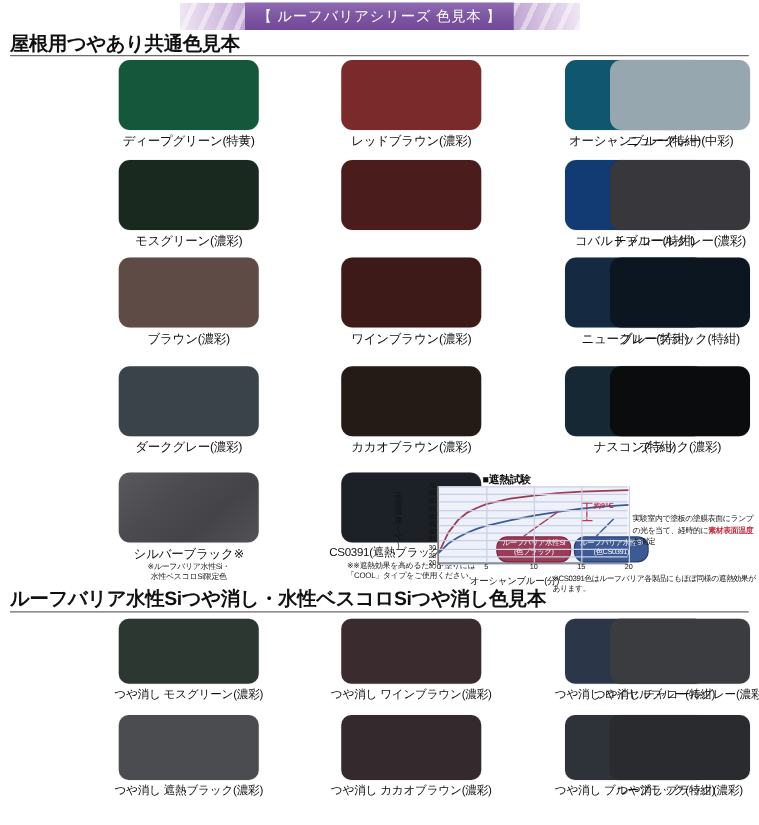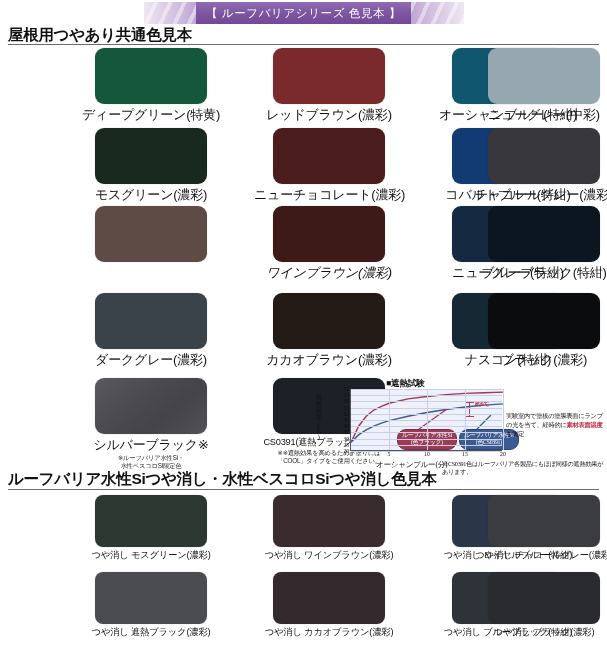--- a/index.html
+++ b/index.html
@@ -70,39 +70,39 @@
   .swatch {
     width: 112px; height: 56px;
     border-radius: 9px;
     box-shadow: 0 0 0 0.5px rgba(0,0,0,0.07);
   }
   .swatch.matte { height: 52px; border-radius: 8px; }
   .cap {
     width: 150px;
     margin-left: -19px;
     text-align: center;
-    font-size: 13px;
+    font-size: 10px;
     color: #111;
     margin-top: 2px;
     white-space: nowrap;
     letter-spacing: -0.2px;
   }
   .cap.matte { font-size: 9.3px; }
   .note {
     width: 160px; margin-left: -24px;
     text-align: center;
     font-size: 6.3px;
     color: #222;
     line-height: 1.28;
     letter-spacing: -0.2px;
     margin-top: 0px;
   }
 
   
-  #heat-block { position: absolute; left: 314px; top: 378px; width: 293px; height: 96px; font-family: Liberation Serif, serif; }
+  #heat-block { position: absolute; left: 314px; top: 378px; width: 293px; height: 96px; }
   .heat-title {
     position: absolute; left: 72px; top: 0px;
     font-size: 8.6px; font-weight: bold; color: #111;
     letter-spacing: -0.2px;
   }
   .heat-plot {
     position: absolute; left: 36px; top: 11px;
     width: 152px; height: 62px;
     background: #eef0fa;
     border-left: 1px solid #555;
@@ -199,34 +199,34 @@
       <div class="swatch-cell" style="left: 488px; top: 48px;">
         <div class="swatch" style="background: rgb(150, 167, 176);"></div>
         <div class="cap">ニューグレー(中彩)</div>
       </div>
       <div class="swatch-cell" style="left: 95px; top: 128px;">
         <div class="swatch" style="background: rgb(25, 41, 31);"></div>
         <div class="cap">モスグリーン(濃彩)</div>
       </div>
       <div class="swatch-cell" style="left: 273px; top: 128px;">
         <div class="swatch" style="background: rgb(74, 29, 28);"></div>
-        <div class="cap">ニューチョコレート(濃彩)</div>
       </div>
       <div class="swatch-cell" style="left: 452px; top: 128px;">
         <div class="swatch" style="background: rgb(18, 58, 115);"></div>
         <div class="cap">コバルトブルー(特紺)</div>
       </div>
       <div class="swatch-cell" style="left: 488px; top: 128px;">
         <div class="swatch" style="background: rgb(56, 56, 60);"></div>
         <div class="cap">チャコールグレー(濃彩)</div>
       </div>
       <div class="swatch-cell" style="left: 95px; top: 206px;">
         <div class="swatch" style="background: rgb(94, 75, 69);"></div>
-      </div>
-      <div class="swatch-cell" style="left: 273px; top: 206px; font-style: italic;">
+        <div class="cap">ブラウン(濃彩)</div>
+      </div>
+      <div class="swatch-cell" style="left: 273px; top: 206px;">
         <div class="swatch" style="background: rgb(61, 26, 24);"></div>
         <div class="cap">ワインブラウン(濃彩)</div>
       </div>
       <div class="swatch-cell" style="left: 452px; top: 206px;">
         <div class="swatch" style="background: rgb(21, 42, 65);"></div>
         <div class="cap">ニューグレー(特紺)</div>
       </div>
       <div class="swatch-cell" style="left: 488px; top: 206px;">
         <div class="swatch" style="background: rgb(11, 22, 32);"></div>
         <div class="cap">ブルーブラック(特紺)</div>

